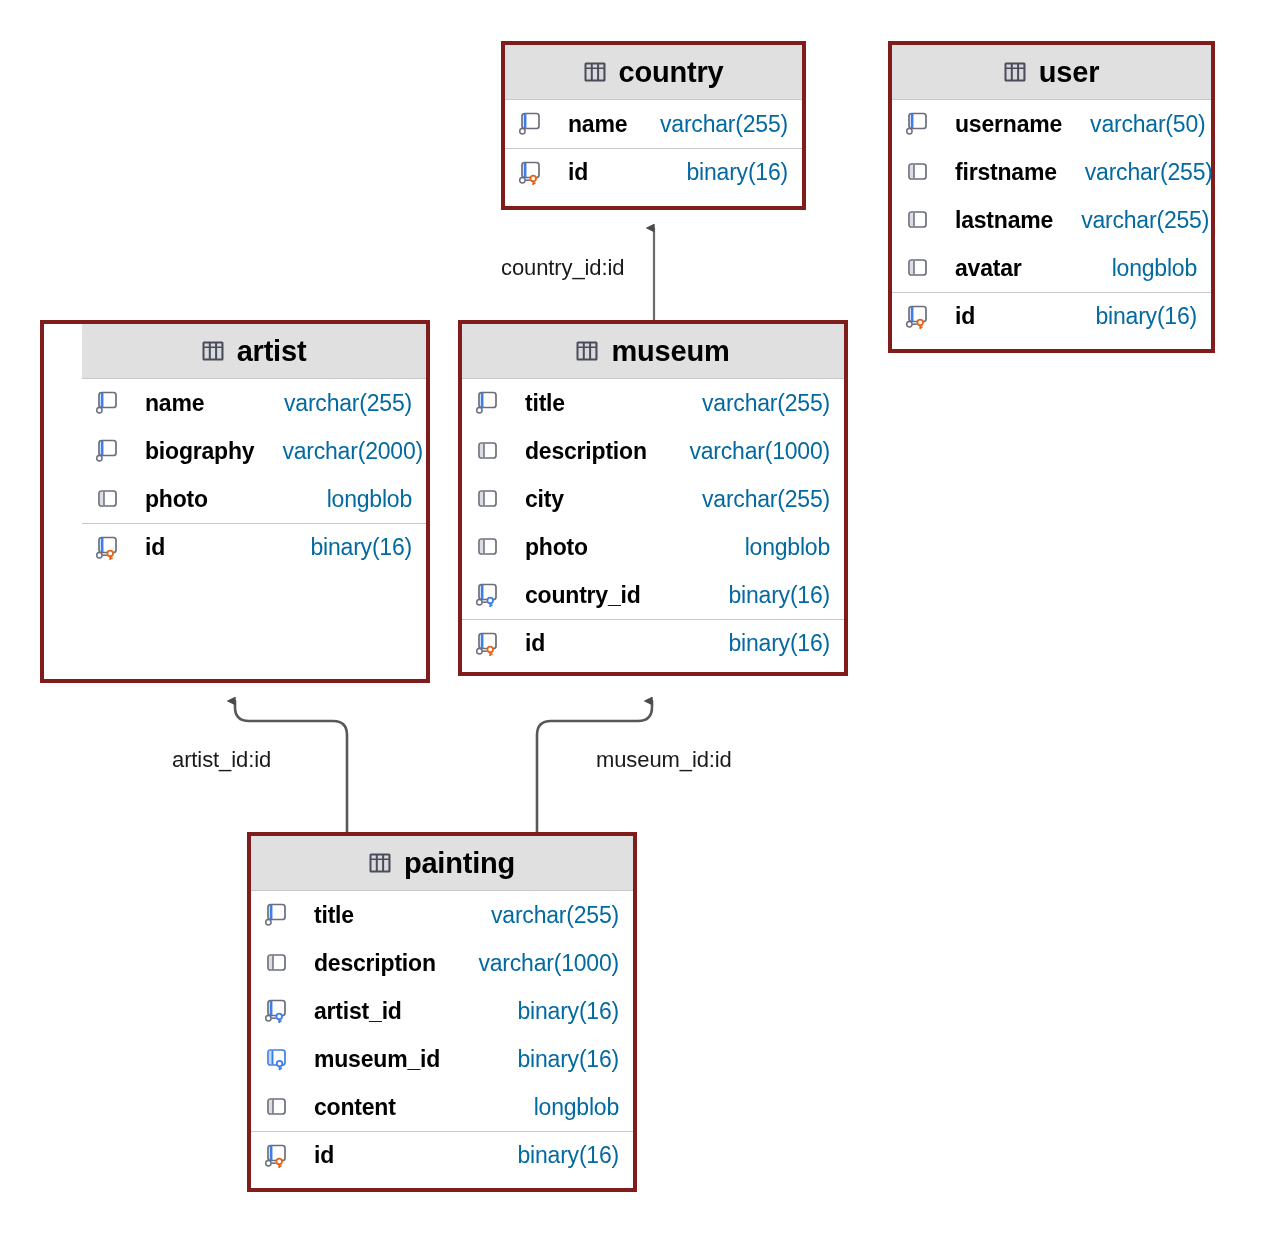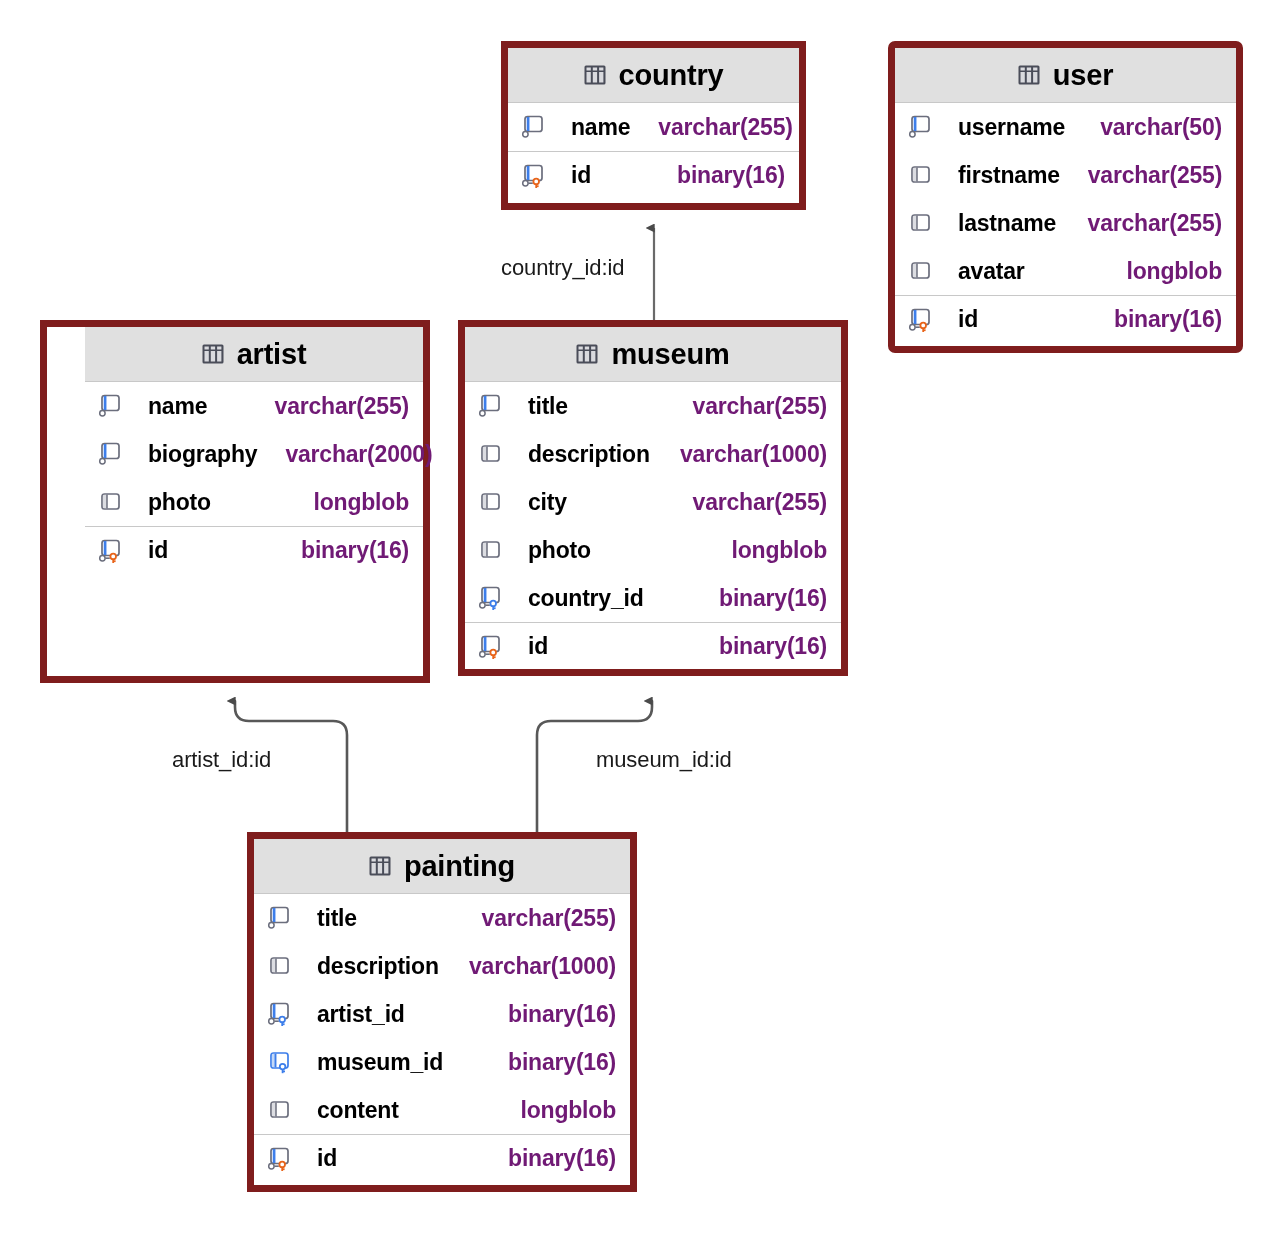--- a/index.html
+++ b/index.html
@@ -28,21 +28,21 @@
     left: 0; top: 0;
     width: 1282px;
     height: 1236px;
     pointer-events: none;
   }
 
   
   .table-node {
     position: absolute;
     background: #ffffff;
-    border: 7px solid #7f1d1d;
+    border: 4px solid #7f1d1d;
     box-sizing: border-box;
     box-shadow: 0 0 0 0 rgba(0,0,0,0);
   }
 
   .table-header {
     background: #e0e0e0;
     border-bottom: 1px solid #c8c8c8;
     height: 55px;
     display: flex;
     align-items: center;
@@ -98,22 +98,22 @@
     font-weight: bold;
     color: #000000;
     white-space: nowrap;
     letter-spacing: -0.2px;
   }
 
   .col-type {
     margin-left: auto;
     padding-left: 12px;
     font-size: 23px;
-    font-weight: bold;
-    color: #701a75;
+    font-weight: normal;
+    color: #0369a1;
     white-space: nowrap;
     letter-spacing: -0.2px;
   }
 
   .table-filler {
     flex: 1 1 auto;
     background: #ffffff;
   }
 
   
@@ -192,21 +192,21 @@
           <path d="M 15.2 21.2 L 15.2 25.0" stroke="#e8641a" stroke-width="1.8"></path>
           <path d="M 15.2 23.2 L 17.6 23.2" stroke="#e8641a" stroke-width="1.8"></path>
         </svg>
         <span class="col-name">id</span>
         <span class="col-type">binary(16)</span>
       </div>
 
     </div>
   </div>
 
-  <div class="table-node" style="left:888px; top:41px; width:355px; height:312px;border-radius:7px;">
+  <div class="table-node" style="left:888px; top:41px; width:327px; height:312px;">
     <div class="table-header">
       <svg class="table-icon" viewBox="0 0 22 20">
         <rect x="0.5" y="0.5" width="21" height="19" rx="1.5" fill="#4a4d59"></rect>
         <rect x="2.5" y="2.5" width="4.3" height="3" fill="#d9dade"></rect>
         <rect x="8.8" y="2.5" width="4.3" height="3" fill="#d9dade"></rect>
         <rect x="15.1" y="2.5" width="4.3" height="3" fill="#d9dade"></rect>
         <rect x="2.5" y="7" width="4.3" height="10.5" fill="#d9dade"></rect>
         <rect x="8.8" y="7" width="4.3" height="10.5" fill="#d9dade"></rect>
         <rect x="15.1" y="7" width="4.3" height="10.5" fill="#d9dade"></rect>
       </svg>

